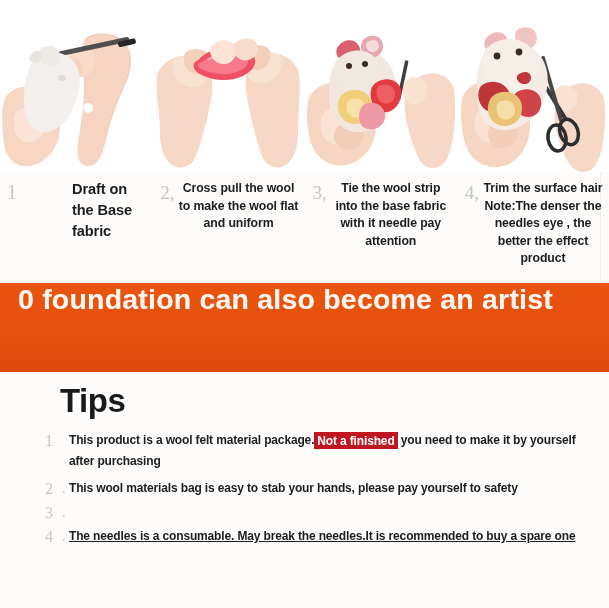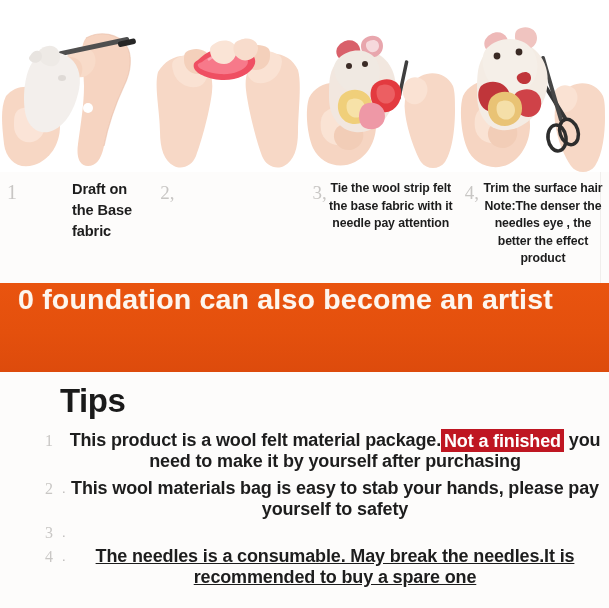--- a/index.html
+++ b/index.html
@@ -163,26 +163,25 @@
   }
   .tip-dot {
     flex: 0 0 auto;
     width: 7px;
     color: #b9b7b5;
     font-size: 13px;
     line-height: 21px;
   }
   .tip-text {
     flex: 1 1 auto;
-    font-size: 18px;
+    font-size: 12px;
     line-height: 20.5px;
     font-weight: 700;
     color: #1d1d1d;
     letter-spacing: -0.15px;
-    text-align: center;
   }
   .tip-1 .tip-text { line-height: 21px; }
   .tip-1 { margin-bottom: 6px; }
   .tip-4 .tip-text { line-height: 21px; text-decoration: underline; }
   .hl {
     background: #bf1622;
     color: #ffffff;
     padding: 1.5px 3px 2px 3px;
     font-weight: 700;
   }
@@ -251,20 +250,21 @@
               <path d="M56 60 C64 54 76 52 84 55" fill="none" stroke="#fbb3bd" stroke-width="2.5" opacity="0.8"></path>
 
               <path d="M62 44 C70 38 82 40 84 48 C86 56 80 64 72 64 C64 64 58 58 58 50 C58 47 59 46 62 44 Z" fill="#fae4d6"></path>
               <path d="M88 40 C96 36 106 40 106 48 C106 56 98 62 90 60 C83 58 80 50 82 45 C83 42 85 41 88 40 Z" fill="#f8dccc"></path>
             </g>
           </svg>
         </div>
       </div>
       <div class="caption">
         <div class="step-num">2,</div>
+        <div class="step-text">Cross pull the wool to make the wool flat and uniform</div>
       </div>
     </div>
 
     <div class="step step-3">
       <div class="photo">
         <div class="photo-inner">
           <svg width="152" height="172" viewBox="0 0 152 172">
             <rect x="0" y="0" width="152" height="172" fill="#ffffff"></rect>
             <g>
 
@@ -293,21 +293,21 @@
               <path d="M72 82 C82 76 94 80 96 90 C98 102 88 114 78 112 C68 110 64 98 66 90 C67 86 69 84 72 82 Z" fill="#e33a3f"></path>
               <path d="M74 86 C82 82 90 86 90 94 C90 102 82 106 76 102 C71 99 70 89 74 86 Z" fill="#ec5f62"></path>
 
               <path d="M60 104 C70 100 80 106 80 116 C80 126 70 132 60 128 C52 125 52 108 60 104 Z" fill="#ee98a6"></path>
             </g>
           </svg>
         </div>
       </div>
       <div class="caption">
         <div class="step-num">3,</div>
-        <div class="step-text">Tie the wool strip felt the base fabric with it needle pay attention</div>
+        <div class="step-text">Tie the wool strip into the base fabric with it needle pay attention</div>
       </div>
     </div>
 
     <div class="step step-4">
       <div class="photo">
         <div class="photo-inner">
           <svg width="152" height="172" viewBox="0 0 152 172">
             <rect x="0" y="0" width="152" height="172" fill="#ffffff"></rect>
             <g>
 

